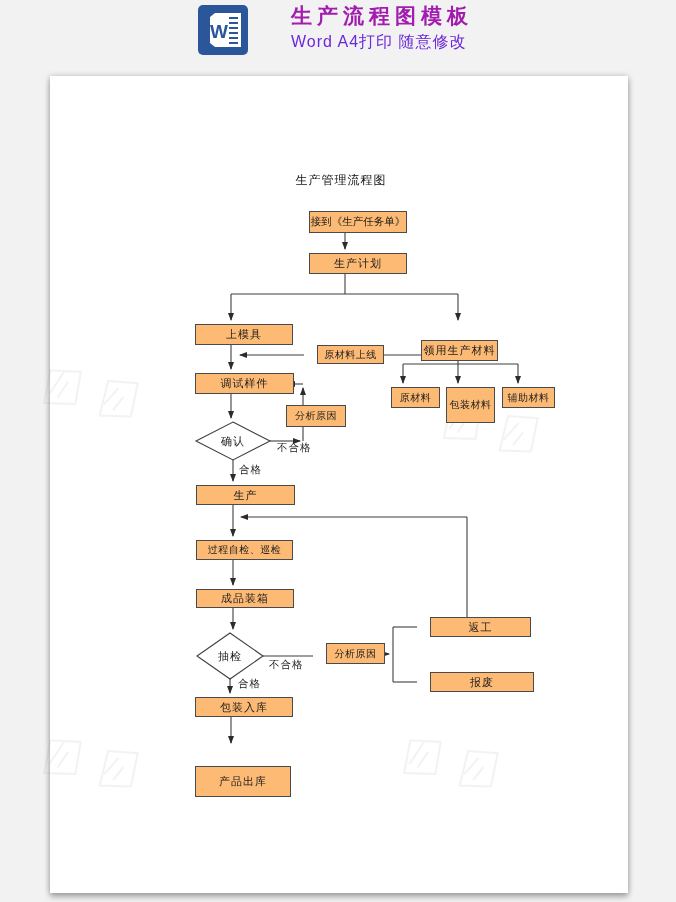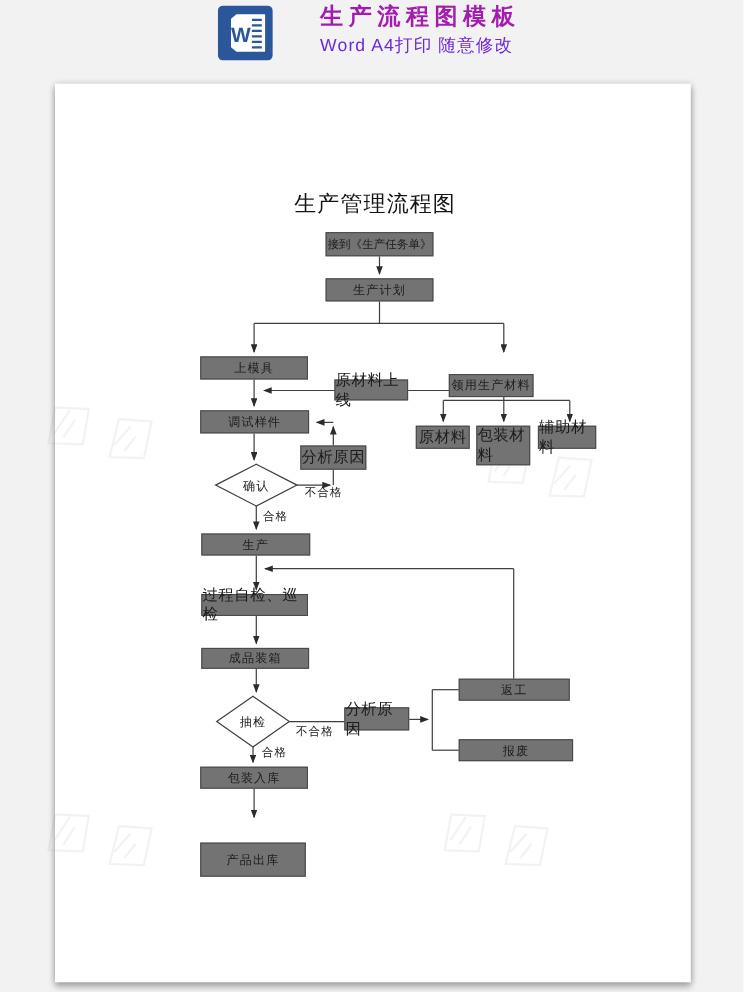--- a/index.html
+++ b/index.html
@@ -7,28 +7,28 @@
          font-family:"Liberation Sans",sans-serif;}
   
   .hdr-icon{position:absolute;left:198px;top:5px;width:50px;height:50px;}
   .hdr-text{position:absolute;left:291px;top:2px;}
   .hdr-title{font-size:21px;font-weight:bold;color:#a21caf;letter-spacing:5px;line-height:27px;}
   .hdr-sub{font-size:16px;color:#6d28d9;letter-spacing:1px;line-height:22px;margin-top:2px;}
   
   .sheet{position:absolute;left:50px;top:76px;width:578px;height:817px;background:#fff;
          box-shadow:0 0 6px rgba(0,0,0,.20), 0 4px 6px rgba(0,0,0,.28);}
   .doc-title{position:absolute;left:248px;top:172px;width:186px;text-align:center;
-         font-family:Liberation Serif, serif;font-size:20px;color:#141414;
+         font-family:Liberation Serif, serif;font-size:12px;color:#141414;
          letter-spacing:1px;z-index:5;}
   
-  .node{position:absolute;border:1px solid #4a4a4a;background:#737373;display:flex;
+  .node{position:absolute;border:1px solid #4a4a4a;background:#fdba74;display:flex;
         align-items:center;justify-content:center;
         font-family:Liberation Sans, sans-serif;font-size:11px;color:#1c1c1c;
-        letter-spacing:1px;z-index:5;box-sizing:border-box;}
-  .sm{font-size:14px;letter-spacing:0.5px;}
+        letter-spacing:1px;z-index:5;box-sizing:border-box;margin-left:13px;}
+  .sm{font-size:10px;letter-spacing:0.5px;}
   .xs{font-size:10.5px;letter-spacing:0;}
   .dlabel{position:absolute;display:flex;align-items:center;justify-content:center;
         font-family:"DejaVu Serif","Liberation Serif",serif;font-size:11px;color:#1c1c1c;
         letter-spacing:1px;z-index:6;}
   .edge-label{position:absolute;font-family:"DejaVu Serif","Liberation Serif",serif;
         font-size:10.5px;color:#1c1c1c;letter-spacing:1px;z-index:6;}
   .connectors{position:absolute;left:0;top:0;z-index:4;}
   .wm{position:absolute;z-index:3;opacity:0.12;}
 </style>
 </head>

